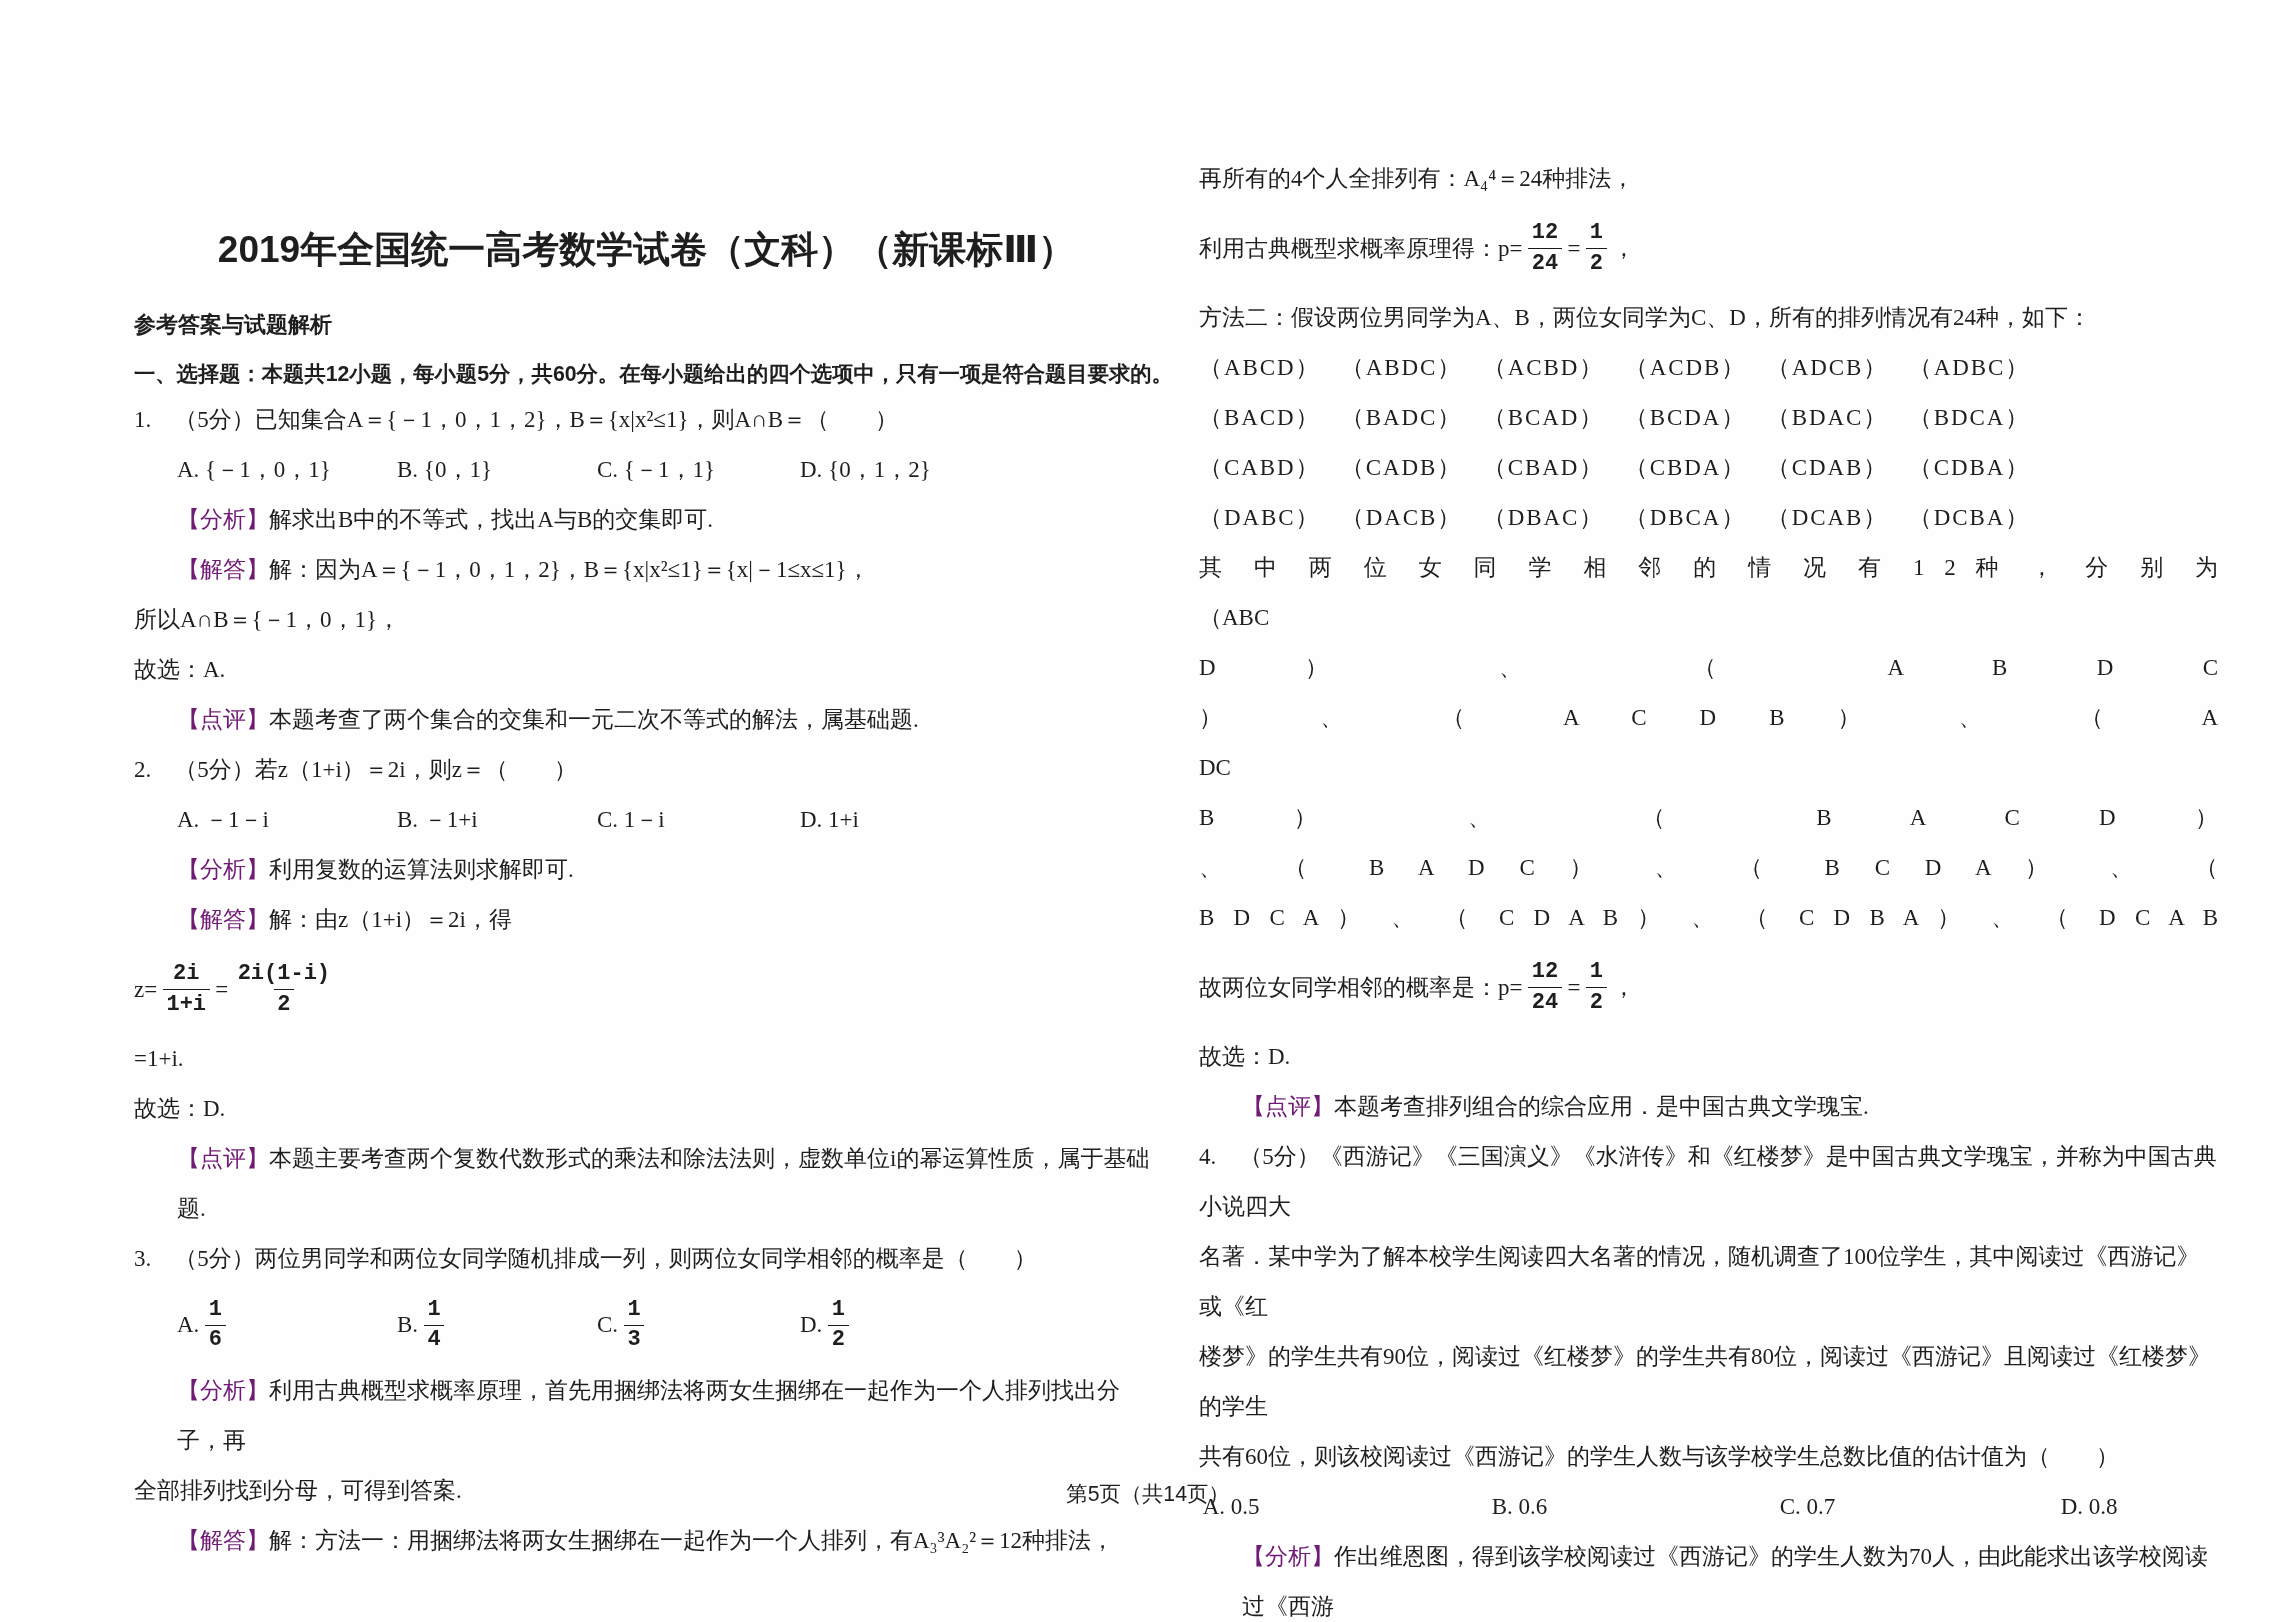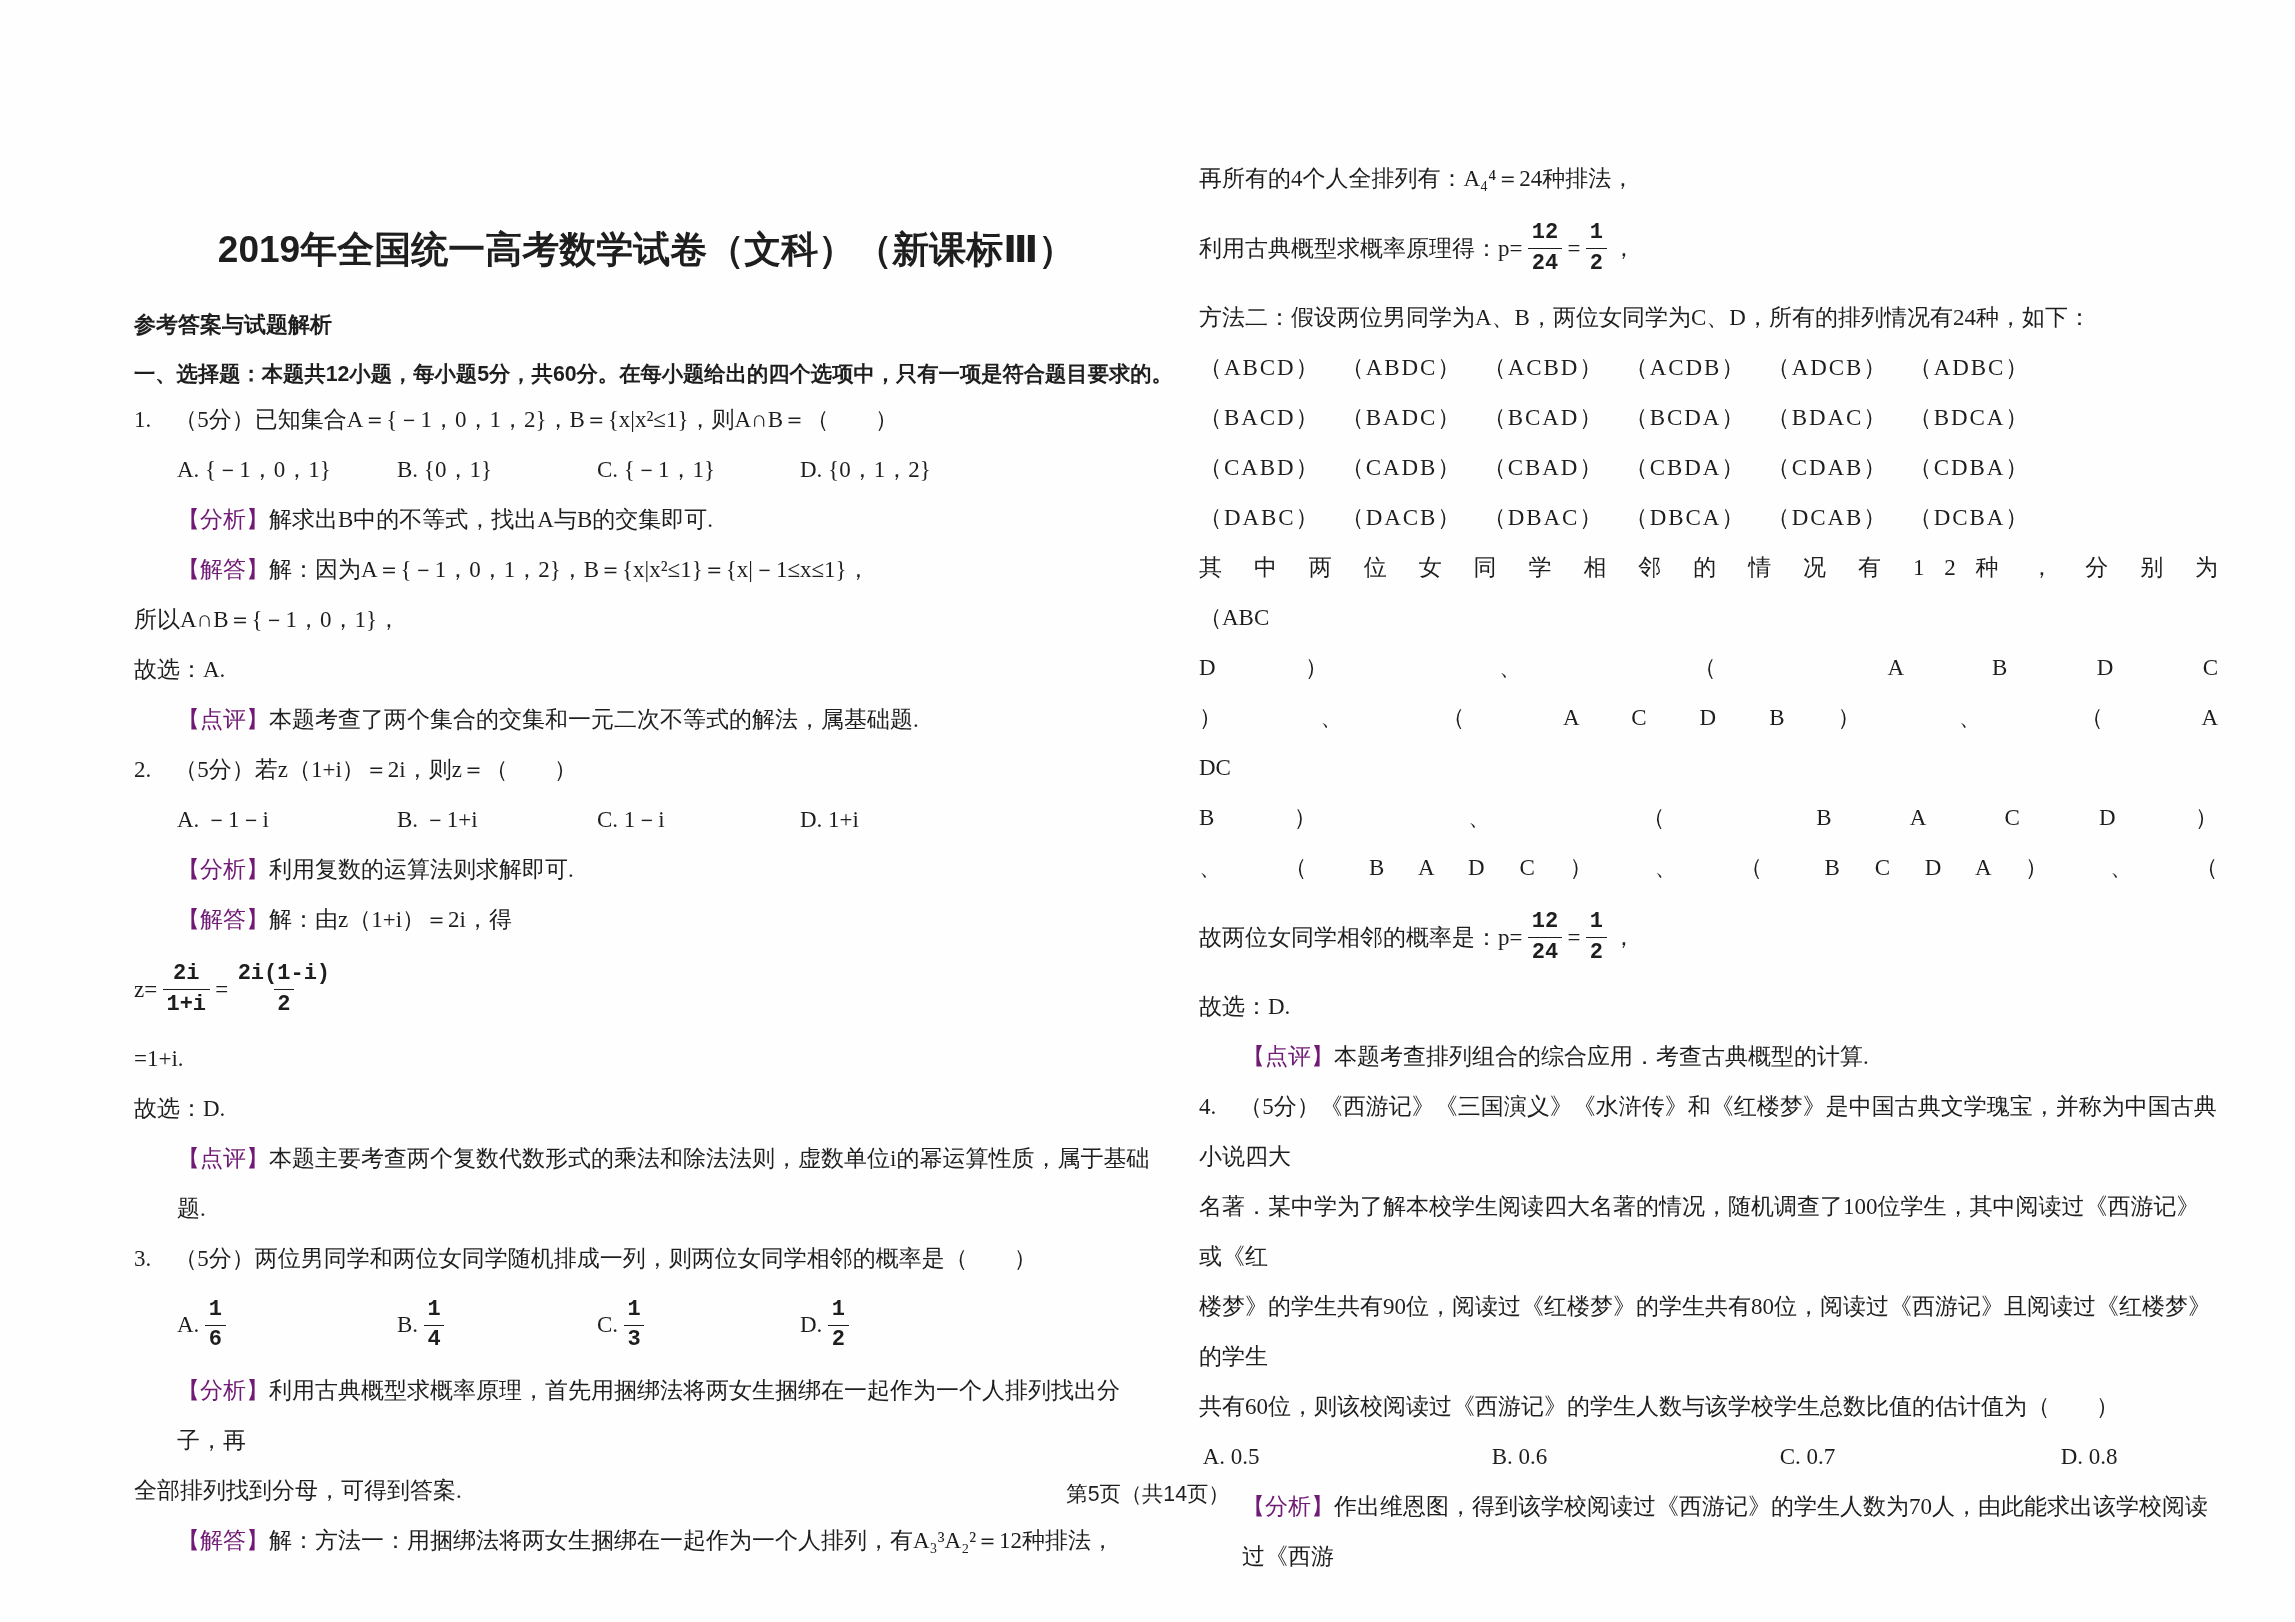--- a/index.html
+++ b/index.html
@@ -139,30 +139,31 @@
     <div class="line mathline">（CABD） （CADB） （CBAD） （CBDA） （CDAB） （CDBA）</div>
     <div class="line mathline">（DABC） （DACB） （DBAC） （DBCA） （DCAB） （DCBA）</div>
 
     <div class="line jline">其 中 两 位 女 同 学 相 邻 的 情 况 有 1 2 种 ， 分 别 为</div>
     <div class="line plainline">（ABC</div>
     <div class="line jline">D ） 、 （ A B D C</div>
     <div class="line jline">） 、 （ A C D B ） 、 （ A</div>
     <div class="line plainline">DC</div>
     <div class="line jline">B ） 、 （ B A C D ）</div>
     <div class="line jline">、 （ B A D C ） 、 （ B C D A ） 、 （</div>
+    <div class="line jline">B D C A ） 、 （ C D A B ） 、 （ C D B A ） 、 （ D C A B</div>
 
     <div class="formula">
       <span>故两位女同学相邻的概率是：p=</span>
       <span class="frac"><span class="num">12</span><span class="den">24</span></span>
       <span>=</span>
       <span class="frac"><span class="num">1</span><span class="den">2</span></span>
       <span>，</span>
     </div>
     <div class="line">故选：D.</div>
-    <div class="line ind"><span class="lab">【点评】</span><span>本题考查排列组合的综合应用．考查古典概型的计算.</span></div>
+    <div class="line ind"><span class="lab">【点评】</span><span>本题考查排列组合的综合应用．是中国古典文学瑰宝.</span></div>
 
     <div class="line">4.　（5分）《西游记》《三国演义》《水浒传》和《红楼梦》是中国古典文学瑰宝，并称为中国古典小说四大</div>
     <div class="line">名著．某中学为了解本校学生阅读四大名著的情况，随机调查了100位学生，其中阅读过《西游记》或《红</div>
     <div class="line">楼梦》的学生共有90位，阅读过《红楼梦》的学生共有80位，阅读过《西游记》且阅读过《红楼梦》的学生</div>
     <div class="line">共有60位，则该校阅读过《西游记》的学生人数与该学校学生总数比值的估计值为（　　）</div>
     <div class="line optrow wide">
       <span class="opt">A. 0.5</span>
       <span class="opt">B. 0.6</span>
       <span class="opt">C. 0.7</span>
       <span class="opt">D. 0.8</span>

